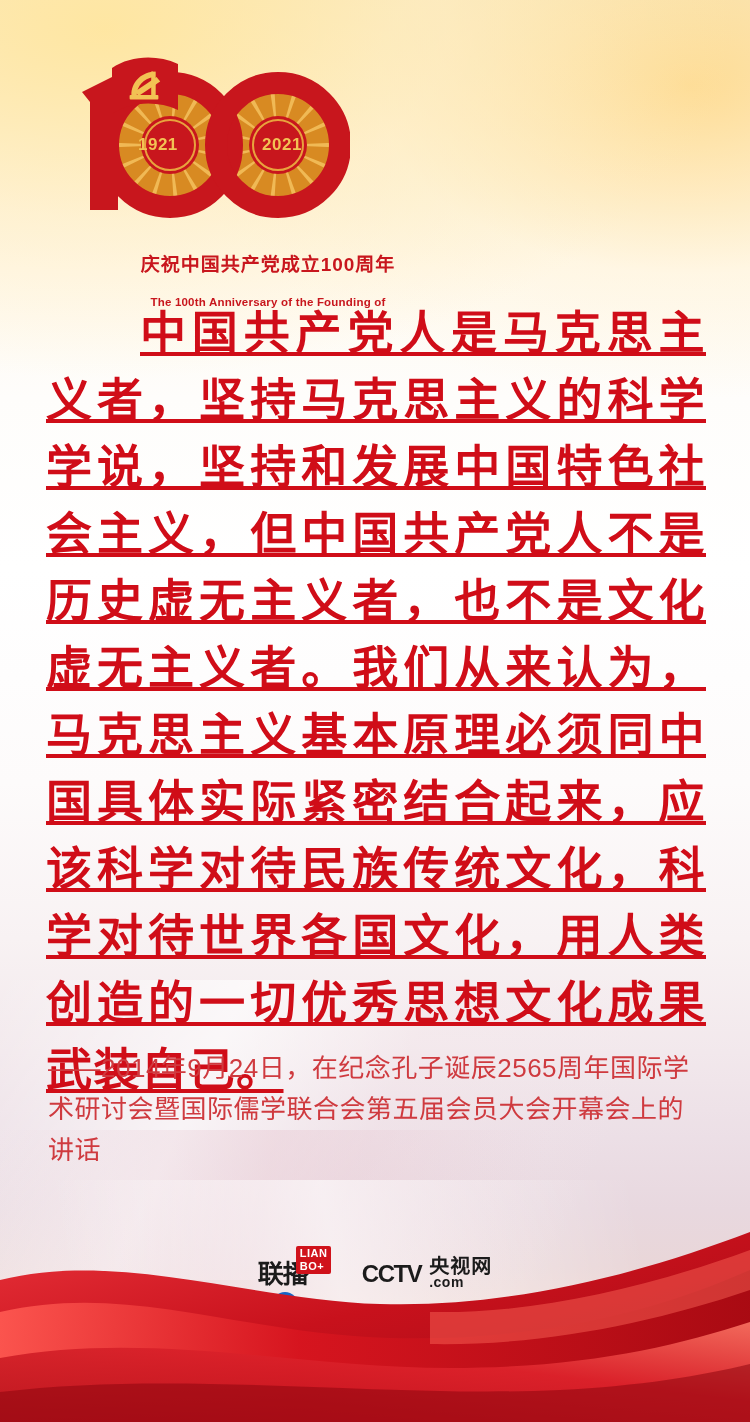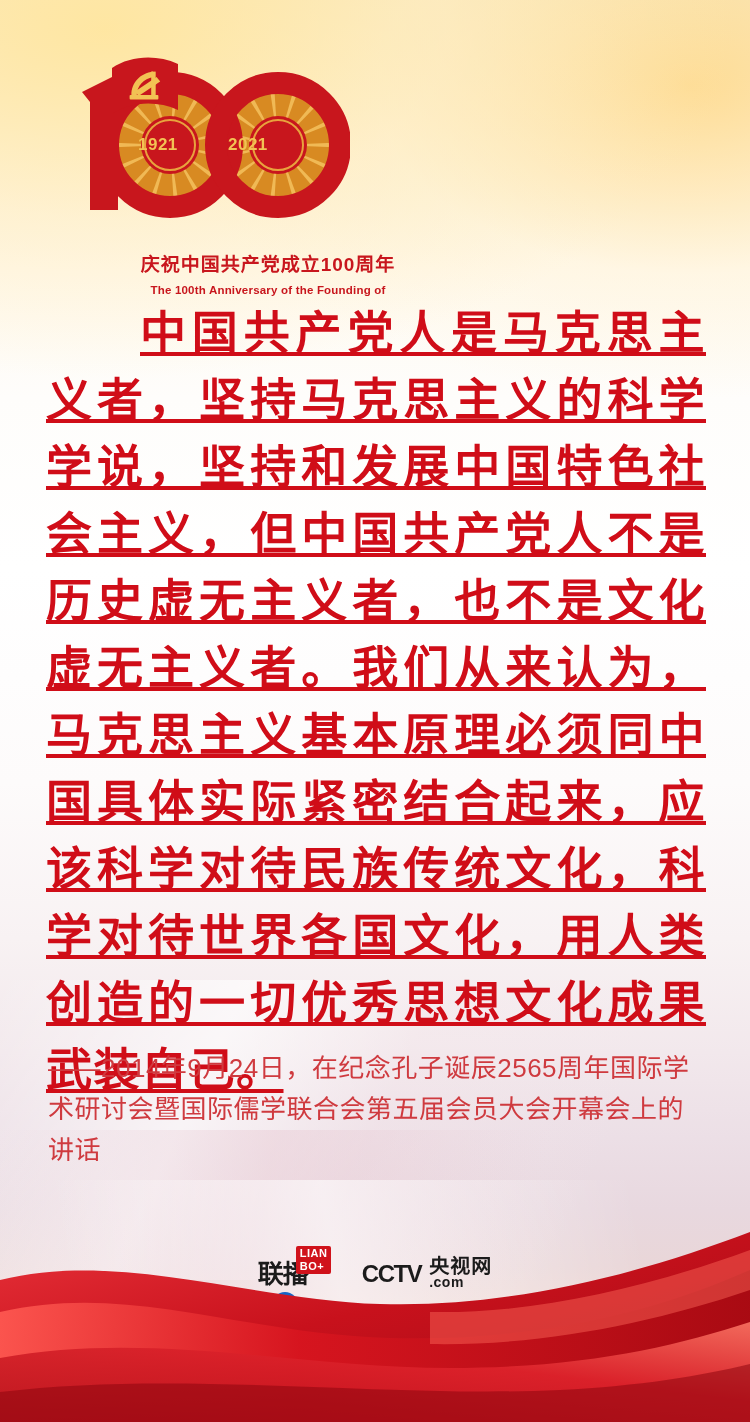--- a/index.html
+++ b/index.html
@@ -85,21 +85,21 @@
     color: #c8161d;
   }
   .logo-caption .cn {
     font-size: 19px;
     font-weight: bold;
     letter-spacing: 1px;
     line-height: 26px;
     white-space: nowrap;
   }
   .logo-caption .en {
-    margin-top: 5px;
+    margin-top: 17px;
     font-size: 11.5px;
     font-weight: bold;
     line-height: 15px;
     letter-spacing: 0.2px;
   }
 
   
   .quote {
     position: absolute;
     left: 46px;
@@ -306,21 +306,21 @@
 
       <path d="M18 176 L272 176" stroke="#c8161d" stroke-width="0" fill="none"></path>
     </svg>
 
     <div class="logo-caption">
       <div class="cn">庆祝中国共产党成立100周年</div>
       <div class="en">The 100th Anniversary of the Founding of</div>
     </div>
 
     <div style="position:absolute;left:78px;top:95px;width:64px;text-align:left;color:#f2c254;font-size:17px;font-weight:bold;letter-spacing:0.5px;">1921</div>
-    <div style="position:absolute;left:168px;top:95px;width:64px;color:#f2c254;font-size:17px;font-weight:bold;letter-spacing:0.5px;">2021</div>
+    <div style="position:absolute;left:190px;top:95px;width:64px;text-align:center;color:#f2c254;font-size:17px;font-weight:bold;letter-spacing:0.5px;">2021</div>
   </div>
 
   <div class="quote">中国共产党人是马克思主义者，坚持马克思主义的科学学说，坚持和发展中国特色社会主义，但中国共产党人不是历史虚无主义者，也不是文化虚无主义者。我们从来认为，马克思主义基本原理必须同中国具体实际紧密结合起来，应该科学对待民族传统文化，科学对待世界各国文化，用人类创造的一切优秀思想文化成果武装自己。</div>
 
   <div class="source">——2014年9月24日，在纪念孔子诞辰2565周年国际学术研讨会暨国际儒学联合会第五届会员大会开幕会上的讲话</div>
 
   <div class="footer-logos">
     <div class="lianbo">
       <span class="lb-pin">LIAN BO+</span>
       <span class="lb-main">联播</span>

